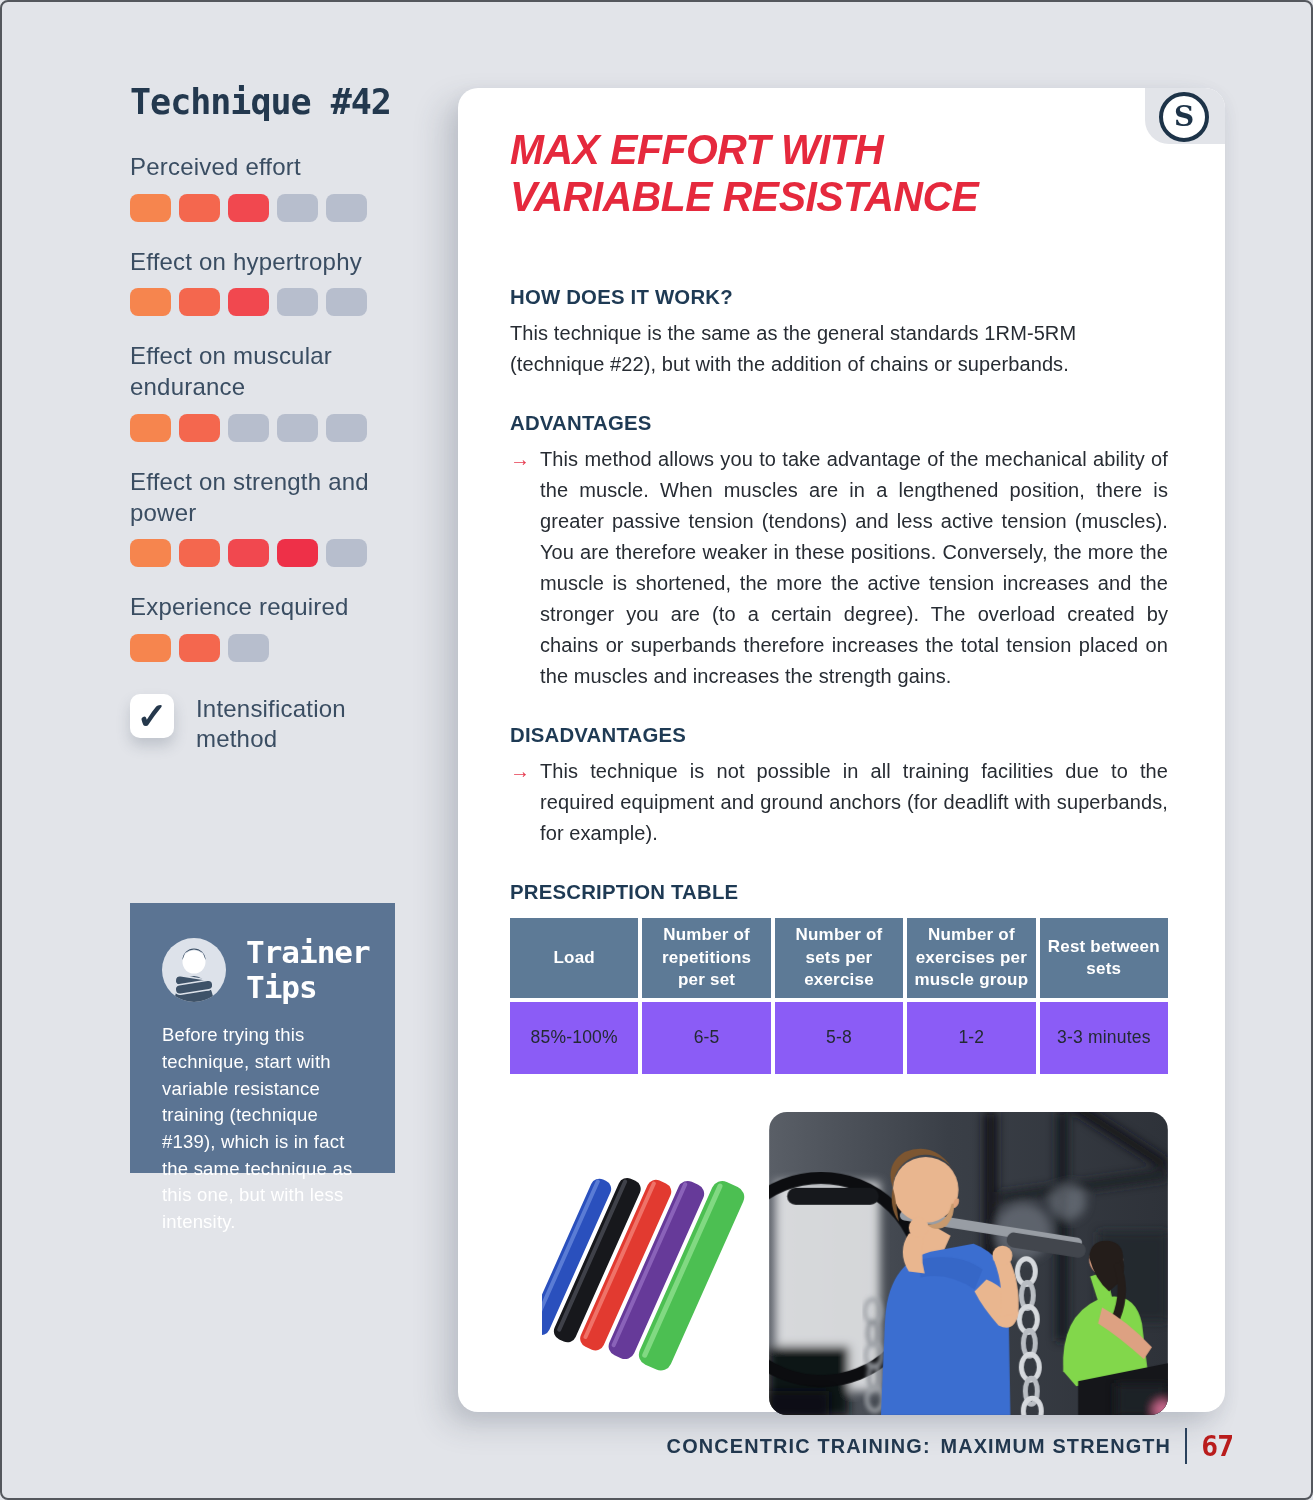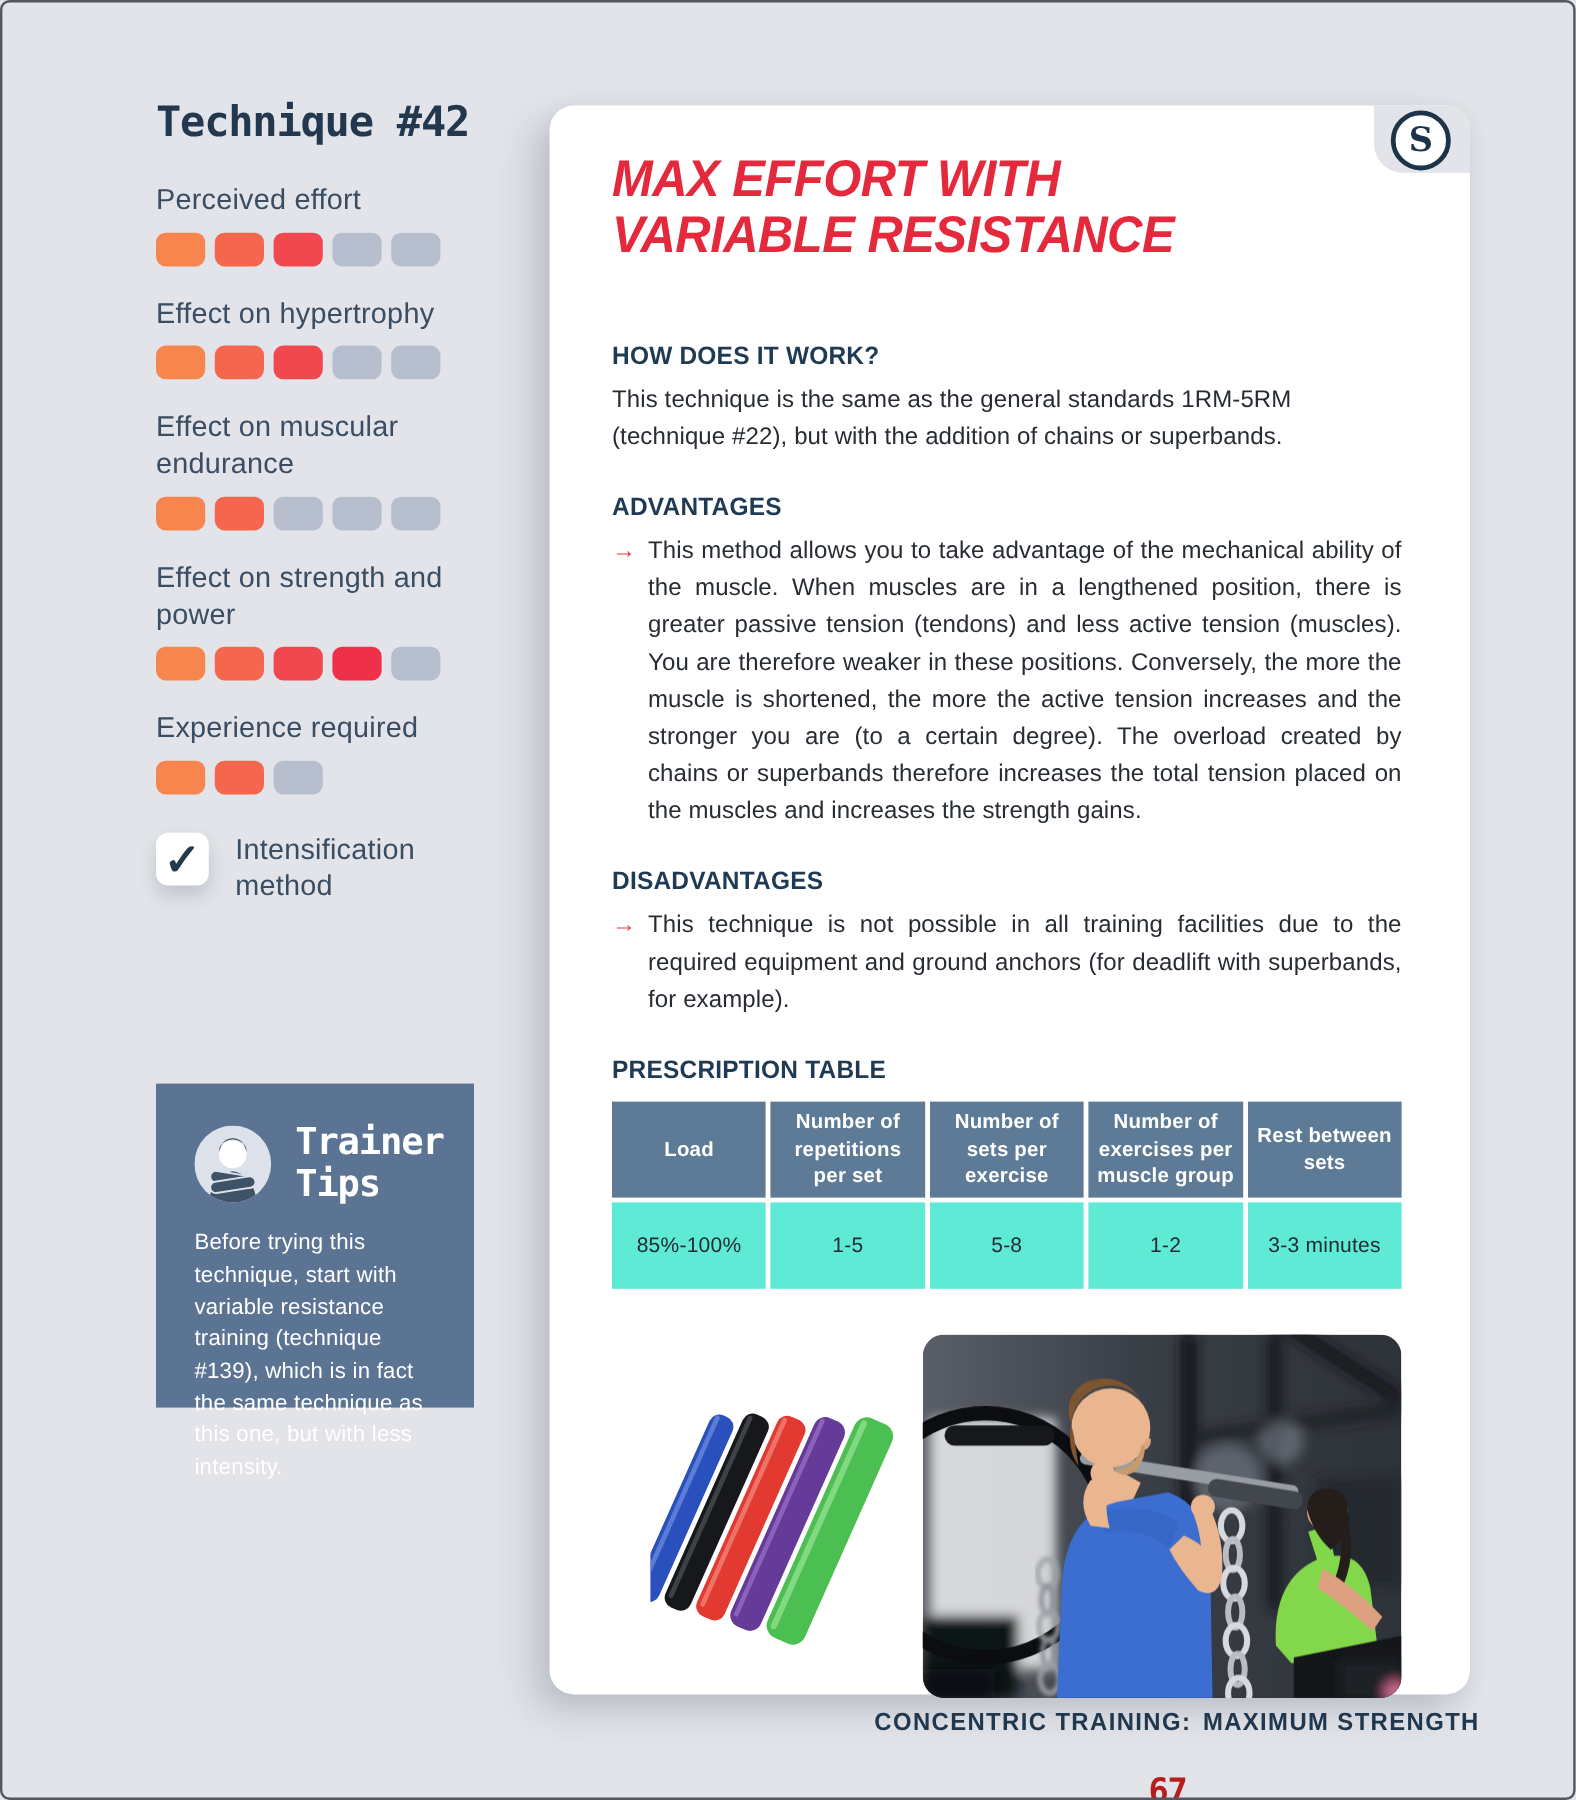--- a/index.html
+++ b/index.html
@@ -76,34 +76,34 @@
   .bullet .arrow{flex:0 0 30px;color:#e63a4f;font-size:20px;font-weight:bold;line-height:1.55;}
   .bullet p{margin:0;font-size:20px;color:#272c33;line-height:1.55;text-align:justify;letter-spacing:.1px;}
 
   
   .rx-table{border-collapse:separate;border-spacing:4px;table-layout:fixed;width:666px;margin:10px 0 0 -4px;}
   .rx-table th{
     background:#5d7a96;color:#ffffff;font-size:17px;font-weight:bold;line-height:1.3;
     height:72px;padding:4px 6px;text-align:center;vertical-align:middle;letter-spacing:.2px;
   }
   .rx-table td{
-    background:#5eead4;color:#232a33;font-size:17.5px;height:70px;
+    background:#8b5cf6;color:#232a33;font-size:17.5px;height:70px;
     text-align:center;vertical-align:middle;letter-spacing:.2px;
   }
 
   
   .media-row{display:flex;align-items:center;margin-top:34px;}
   .bands{width:212px;height:236px;margin-left:32px;flex:0 0 auto;}
   .gym-photo{width:399px;height:303px;margin-left:auto;border-radius:18px;overflow:hidden;flex:0 0 auto;}
   .gym-photo svg{display:block;}
 
   
   .footer{
     position:absolute;right:80px;top:1424px;height:44px;
-    display:flex;align-items:center;gap:14px;flex-direction:column;
+    display:flex;align-items:center;gap:14px;
   }
   .footer-text{
     font-size:20.5px;font-weight:bold;color:#21374e;letter-spacing:1.2px;white-space:pre;
     transform:scaleX(.97);transform-origin:right;
   }
   .footer-text .gap{display:inline-block;width:10px;}
   .footer-divider{width:2px;height:36px;background:#2a415c;}
   .footer-page{
     font-family:"DejaVu Sans Mono","Liberation Mono",monospace;font-weight:bold;
     font-size:28px;color:#b91c1c;letter-spacing:-1px;
@@ -238,21 +238,21 @@
             <th>Load</th>
             <th>Number of repetitions per set</th>
             <th>Number of sets per exercise</th>
             <th>Number of exercises per muscle group</th>
             <th>Rest between sets</th>
           </tr>
         </thead>
       <tbody>
           <tr>
             <td>85%-100%</td>
-            <td>1-5</td>
+            <td>6-5</td>
             <td>5-8</td>
             <td>1-2</td>
             <td>3-3 minutes</td>
           </tr>
         </tbody>
     </table>
   </section>
 
   <div class="media-row">
     <span class="bands">

